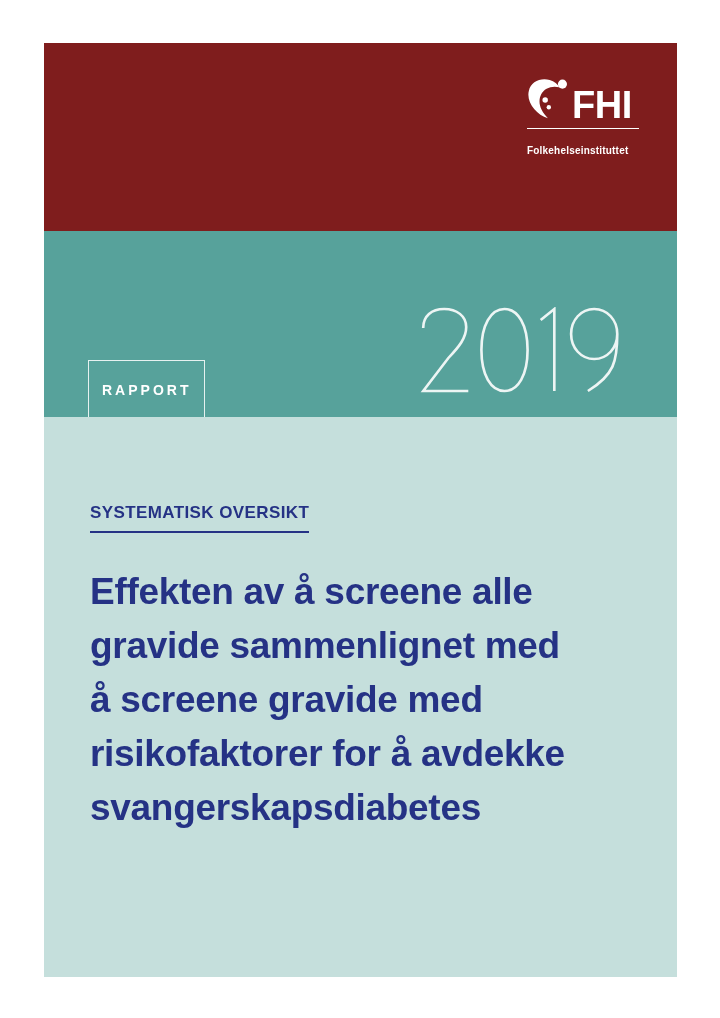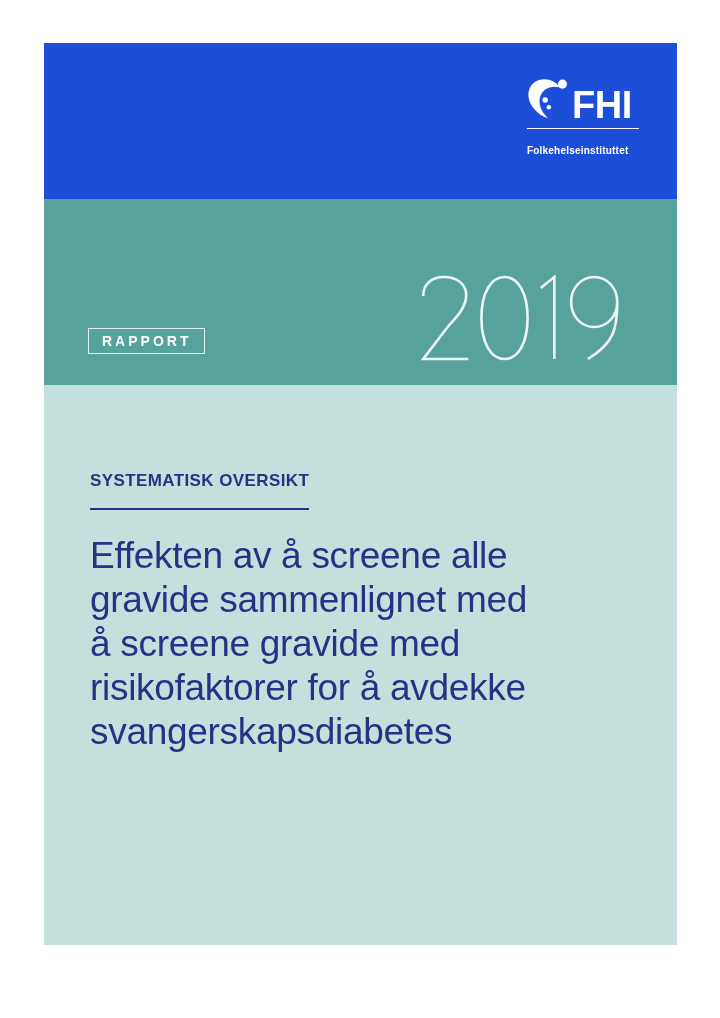--- a/index.html
+++ b/index.html
@@ -18,22 +18,22 @@
     position: absolute;
     left: 44px;
     top: 43px;
     width: 633px;
     height: 930px;
   }
   
   .band-blue {
     position: relative;
     width: 100%;
-    height: 156px;
-    background: #1d4ed8;
+    height: 188px;
+    background: #7f1d1d;
   }
   .logo {
     position: absolute;
     top: 33px;
     right: 38px;
     width: 112px;
     color: #ffffff;
   }
   .logo-top {
     display: flex;
@@ -70,21 +70,21 @@
     width: 100%;
     height: 186px;
     background: #57a29b;
   }
   .report-badge {
     position: absolute;
     left: 44px;
     top: 129px;
     height: 24px;
     line-height: 24px;
-    padding: 0 13px;
+    padding: 17px 13px;
     border: 1px solid rgba(255,255,255,0.85);
     color: #ffffff;
     font-size: 14px;
     font-weight: 700;
     letter-spacing: 3px;
     text-align: right;
   }
   .report-year {
     position: absolute;
     right: 44px;
@@ -109,27 +109,27 @@
     box-sizing: border-box;
     padding: 86px 40px 0 46px;
     color: #253285;
   }
   .kicker {
     display: inline-block;
     font-size: 17px;
     font-weight: 700;
     letter-spacing: 0.4px;
     border-bottom: 2px solid currentColor;
-    padding-bottom: 17px;
+    padding-bottom: 8px;
   }
   .doc-title {
-    margin-top: 24px;
+    margin-top: 32px;
     font-size: 37px;
-    line-height: 44px;
-    font-weight: 400;
+    line-height: 54px;
+    font-weight: 700;
     letter-spacing: -0.3px;
     white-space: pre-line;
   }
 </style>
 </head>
 <body>
 
 <div class="cover">
 
   <div class="band-blue">

